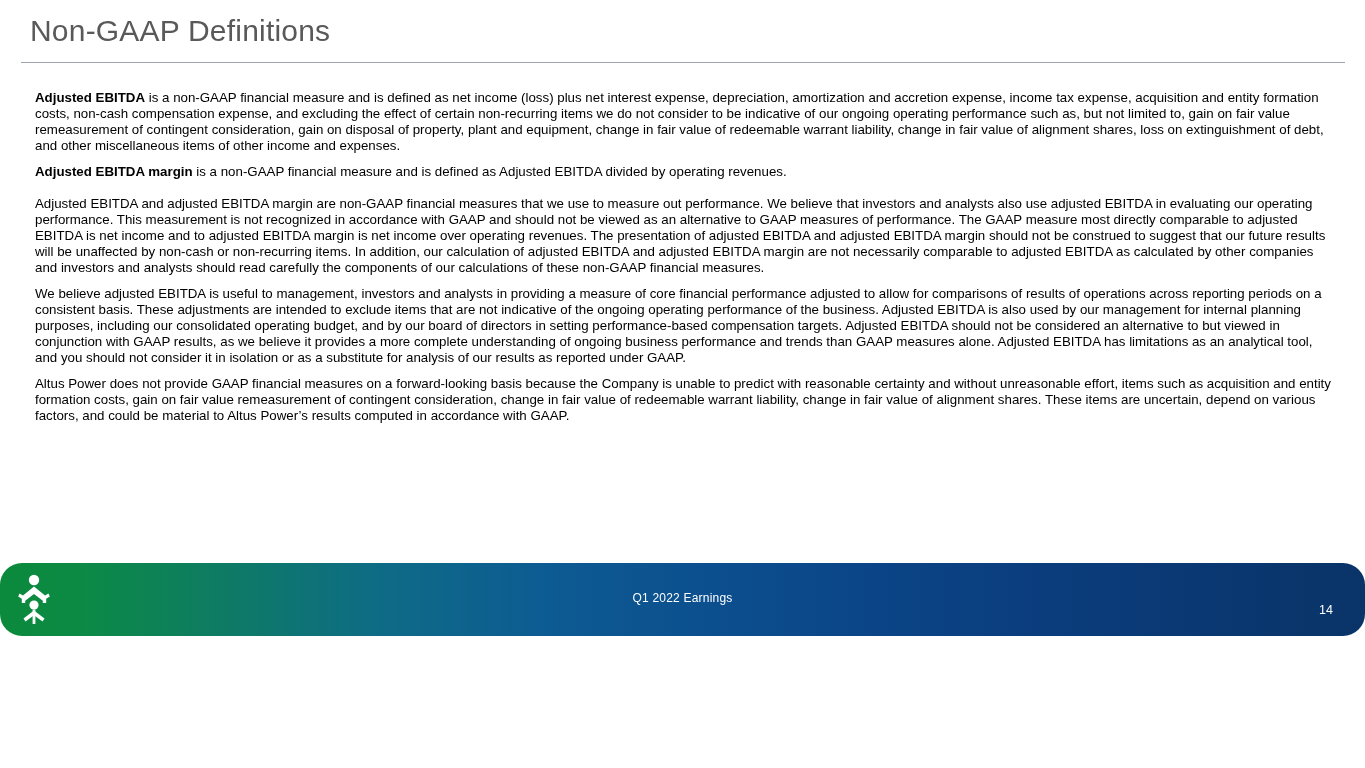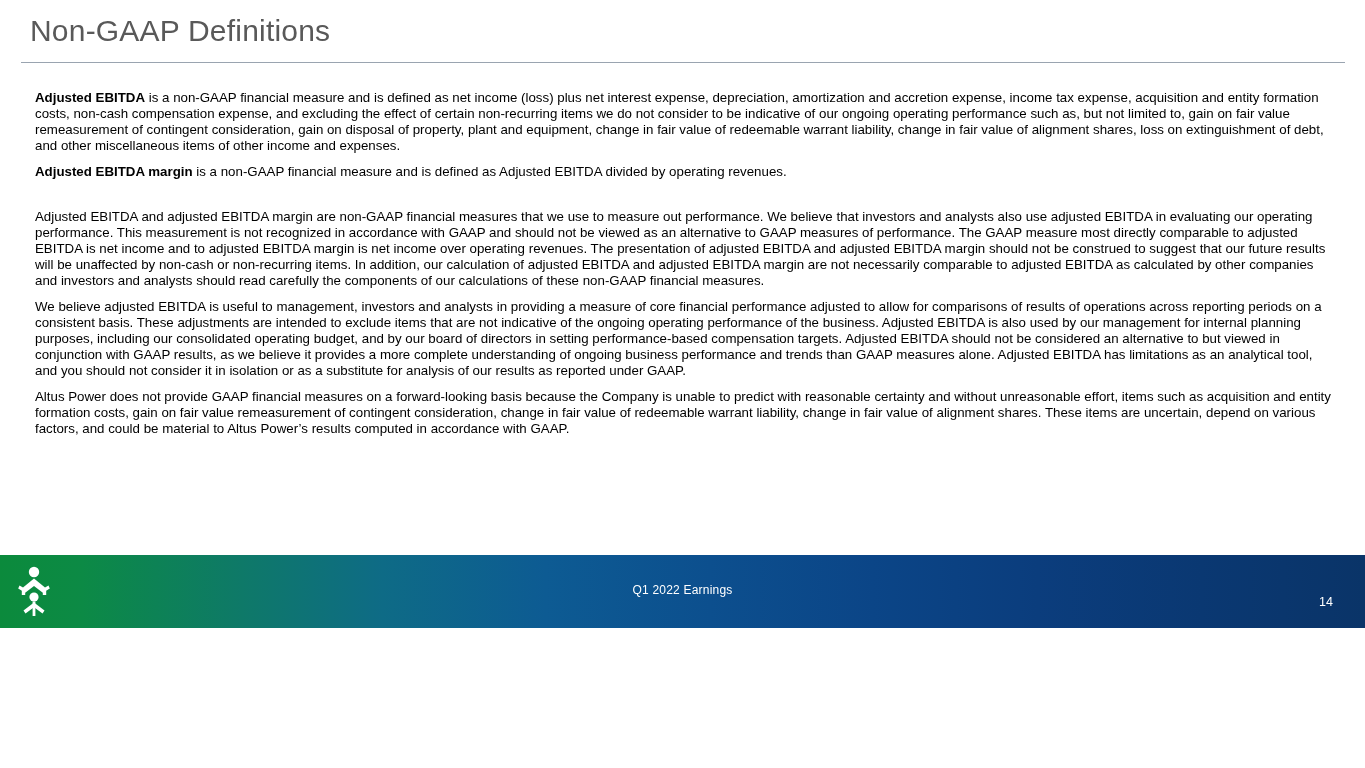--- a/index.html
+++ b/index.html
@@ -45,32 +45,33 @@
     width: 1296px;
     font-size: 13.3px;
     line-height: 16px;
     color: #000000;
   }
   .para {
     margin: 0 0 10px 0;
     text-align: left;
   }
   .para.spaced {
-    margin-bottom: 29px;
+    margin-bottom: 16px;
   }
   .para b {
     font-weight: bold;
   }
   .footer {
     position: absolute;
     left: 0;
-    bottom: 12px;
+    bottom: 4px;
     width: 1365px;
     height: 73px;
     background: linear-gradient(90deg, #0b8a3c 0%, #0c8a45 6%, #0e7a66 17%, #0e6b86 28%, #0d5b93 40%, #0c4f8e 52%, #0b4587 64%, #0b3d7d 76%, #0a3872 88%, #0a3468 100%);
+    border-radius: 22px;
   }
   .logo {
     position: absolute;
     left: 13px;
     top: 10px;
     width: 42px;
     height: 52px;
   }
   .footer-center {
     position: absolute;

